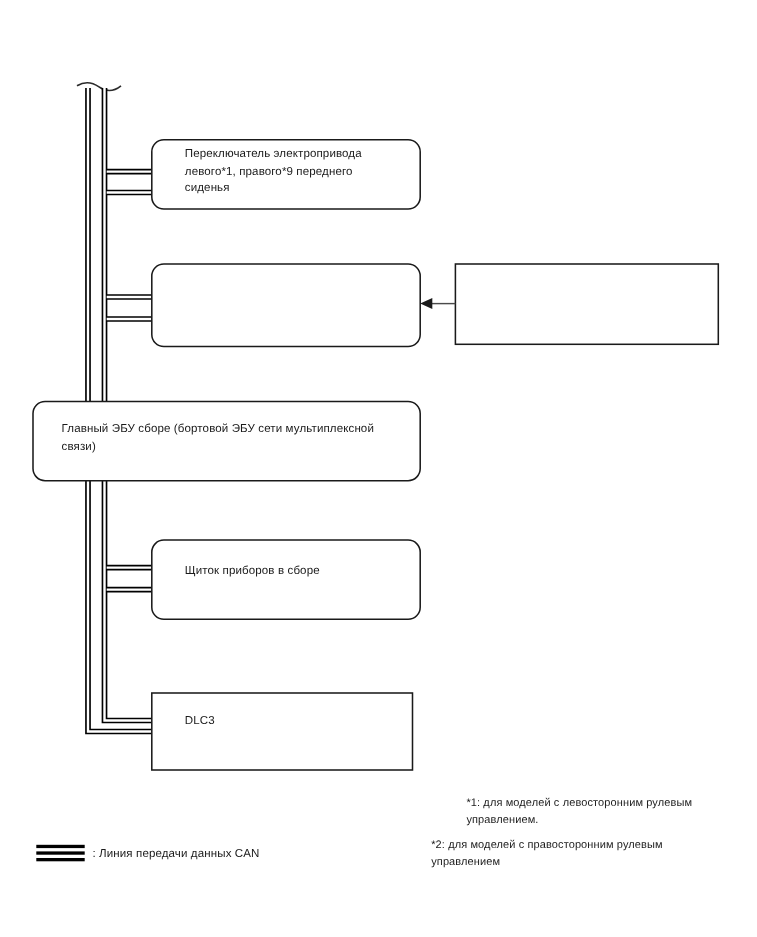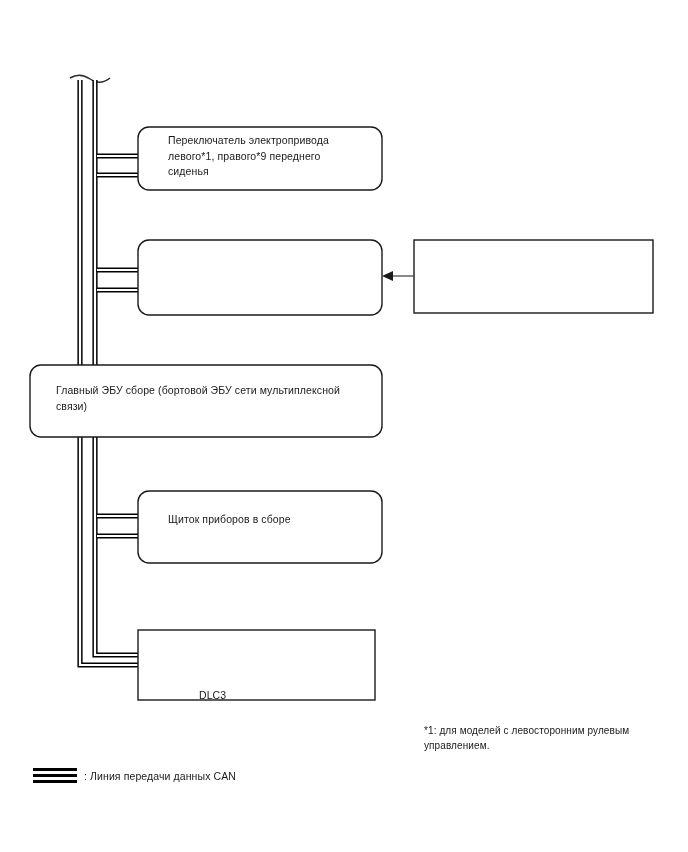--- a/index.html
+++ b/index.html
@@ -165,25 +165,27 @@
 левого*1, правого*9 переднего
 сиденья</div>
 
 
 
   <div class="box-label" style="left:56px; top:383px; width:318px;">Главный ЭБУ сборе (бортовой ЭБУ сети мультиплексной
 связи)</div>
 
   <div class="box-label" style="left:168px; top:512px; width:210px;">Щиток приборов в сборе</div>
 
-  <div class="box-label" style="left:168px; top:688px; width:200px;margin-left:31px;">DLC3</div>
+  <div class="box-label" style="left:168px; top:648px; width:200px;">DLC3</div>
 
   <div class="note-text" style="left:392px; top:724px; width:260px;margin-left:32px;">*1: для моделей с левосторонним рулевым
 управлением.</div>
 
+  <div class="note-text" style="left:392px; top:762px; width:260px;">*2: для моделей с правосторонним рулевым
+управлением</div>
 
   <div class="legend-bars">
     <i></i>
       <i></i>
       <i></i>
   </div>
 
   <div class="legend-label" style="left:84px; top:769px;">: Линия передачи данных CAN</div>
 
 </div>

